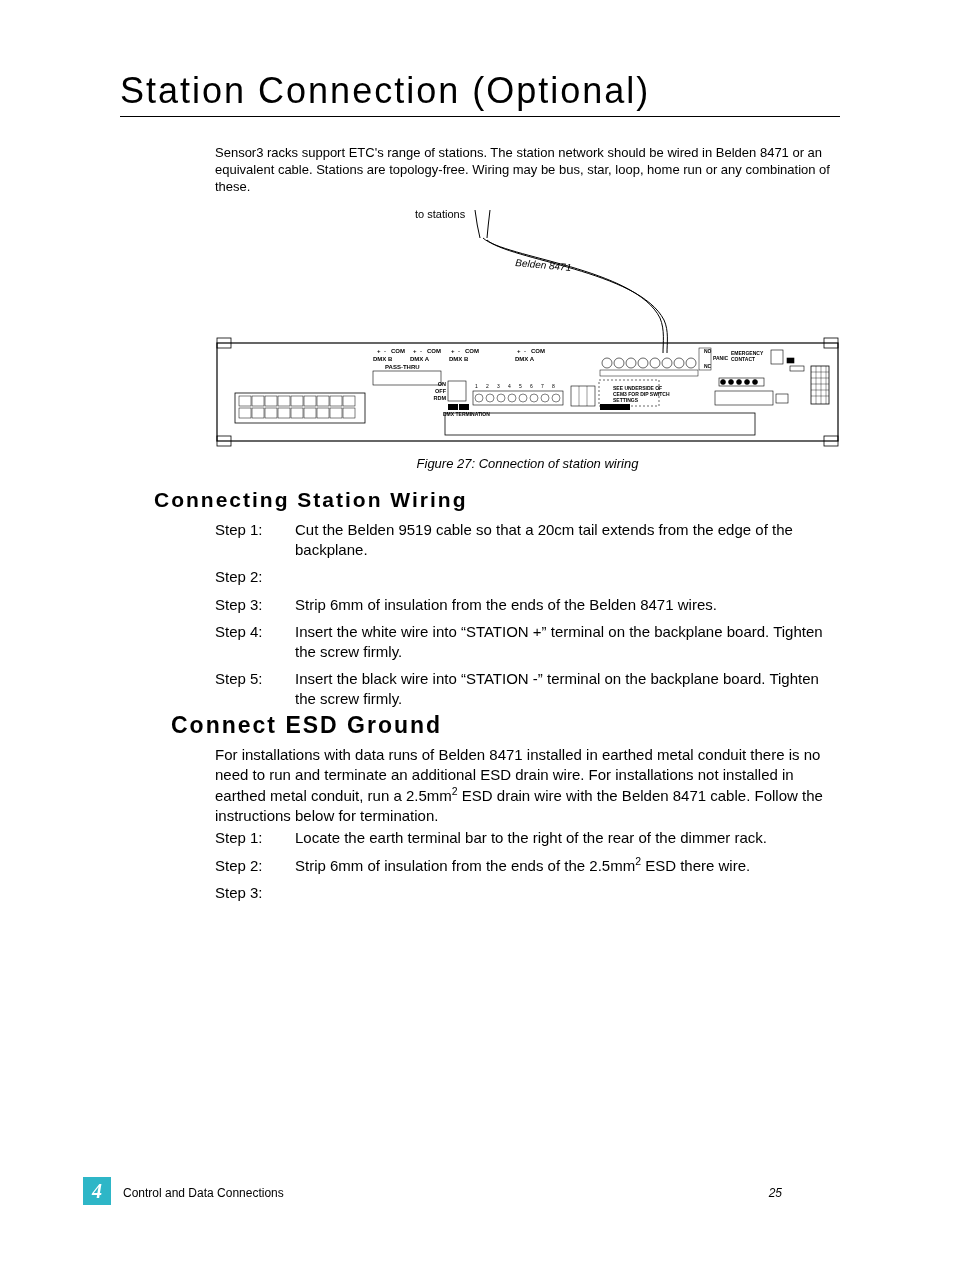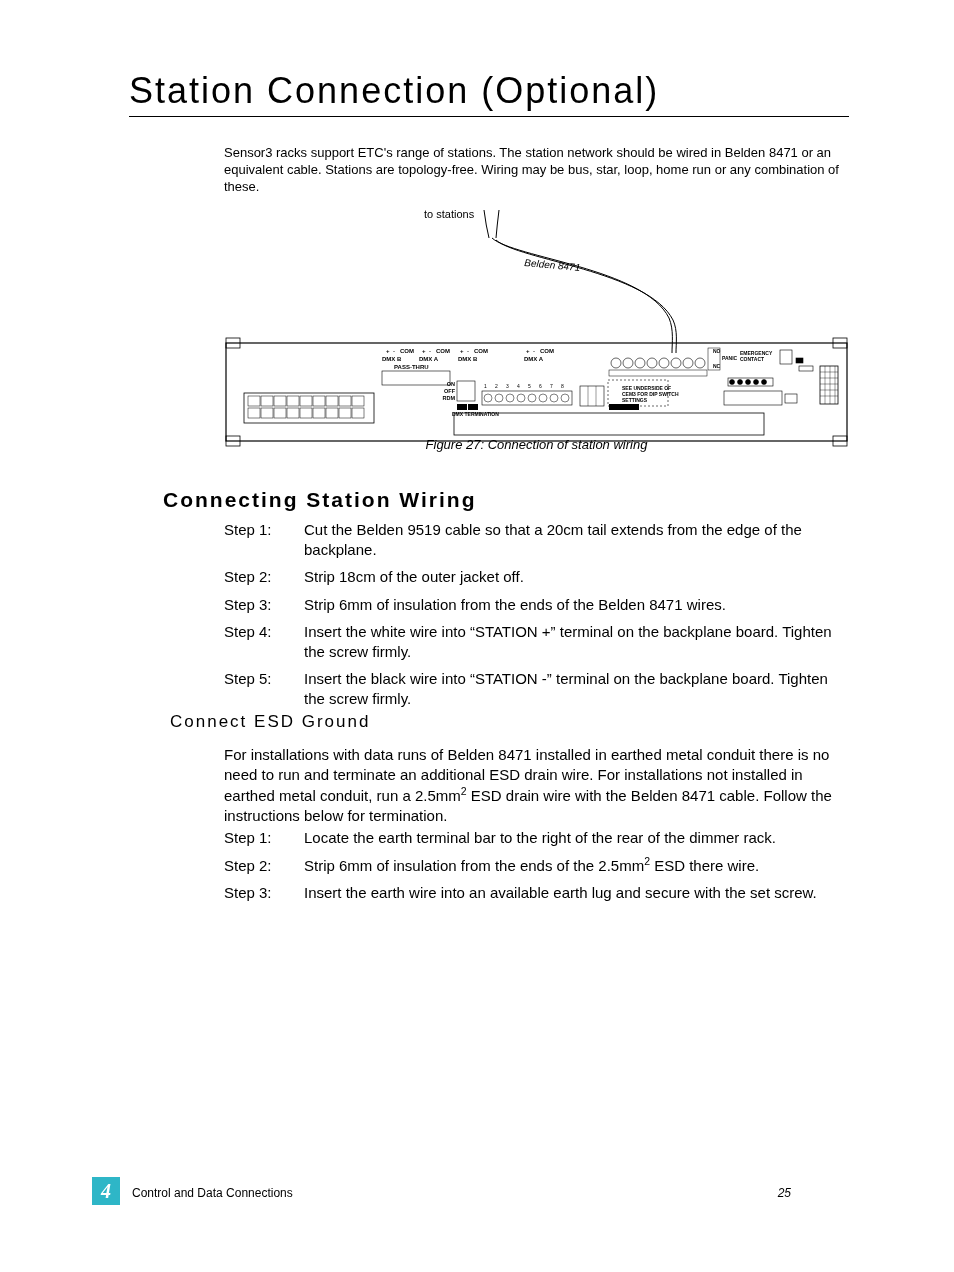--- a/index.html
+++ b/index.html
@@ -11,21 +11,20 @@
     height: 1272px;
     font-family: Arial, Helvetica, sans-serif;
     color: #000;
     position: relative;
   }
   .page {
     position: relative;
     width: 890px;
     height: 1272px;
     box-sizing: border-box;
-    margin-left: 9px;
   }
   .h1 {
     position: absolute;
     left: 120px;
     top: 70px;
     font-size: 36px;
     letter-spacing: 2px;
     font-weight: 400;
     font-family: Arial, Helvetica, sans-serif;
   }
@@ -49,21 +48,21 @@
     position: absolute;
     left: 215px;
     top: 208px;
     width: 625px;
     height: 250px;
     text-align: right;
   }
   .fig-caption {
     position: absolute;
     left: 215px;
-    top: 437px;
+    top: 456px;
     width: 625px;
     text-align: center;
     font-style: italic;
     font-size: 13px;
   }
   .h2a {
     position: absolute;
     left: 154px;
     top: 488px;
     font-size: 21px;
@@ -83,24 +82,24 @@
     margin-bottom: 8px;
   }
   .step-label {
     flex: 0 0 80px;
   }
   .step-text {
     flex: 1 1 auto;
   }
   .h2b {
     position: absolute;
-    left: 161px;
+    left: 171px;
     top: 712px;
-    font-size: 17px;
-    font-weight: normal;
+    font-size: 23px;
+    font-weight: bold;
     letter-spacing: 2px;
   }
   .esd-intro {
     position: absolute;
     left: 215px;
     top: 745px;
     width: 625px;
     font-size: 15px;
     line-height: 1.35;
   }
@@ -324,21 +323,20 @@
 
   <div class="h2a">Connecting Station Wiring</div>
 
   <div class="steps1">
     <div class="step-row">
         <div class="step-label">Step 1:</div>
         <div class="step-text">Cut the Belden 9519 cable so that a 20cm tail extends from the edge of the backplane.</div>
       </div>
     <div class="step-row">
         <div class="step-label">Step 2:</div>
-        <div class="step-text">Strip 18cm of the outer jacket off.</div>
       </div>
     <div class="step-row">
         <div class="step-label">Step 3:</div>
         <div class="step-text">Strip 6mm of insulation from the ends of the Belden 8471 wires.</div>
       </div>
     <div class="step-row">
         <div class="step-label">Step 4:</div>
         <div class="step-text">Insert the white wire into “STATION +” terminal on the backplane board. Tighten the screw firmly.</div>
       </div>
     <div class="step-row">
@@ -357,21 +355,20 @@
     <div class="step-row">
         <div class="step-label">Step 1:</div>
         <div class="step-text">Locate the earth terminal bar to the right of the rear of the dimmer rack.</div>
       </div>
     <div class="step-row">
         <div class="step-label">Step 2:</div>
         <div class="step-text"><span>Strip 6mm of insulation from the ends of the 2.5mm</span><sup>2</sup><span> ESD there wire.</span></div>
       </div>
     <div class="step-row">
         <div class="step-label">Step 3:</div>
-        <div class="step-text">Insert the earth wire into an available earth lug and secure with the set screw.</div>
       </div>
   </div>
 
   <div class="chapter-badge">4</div>
   <div class="footer-left">Control and Data Connections</div>
   <div class="footer-right">25</div>
 
 </div>
 
 </body></html>

